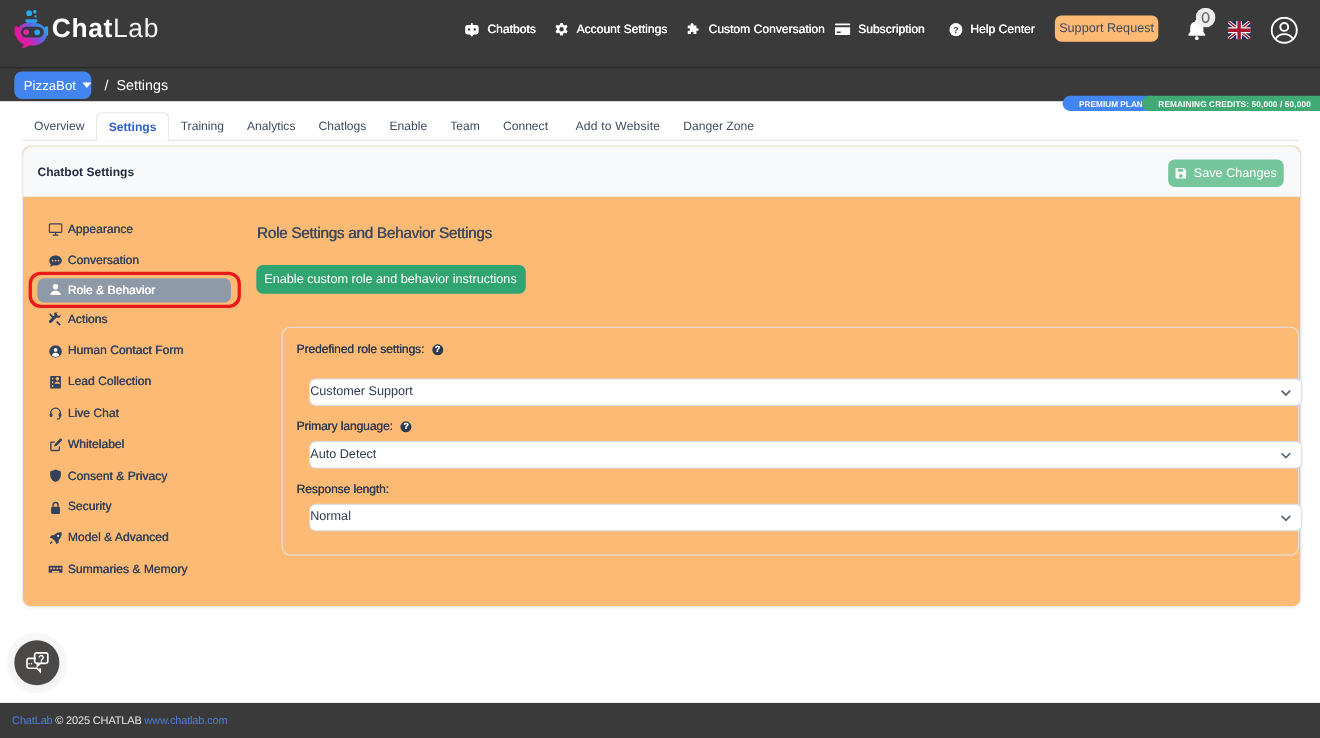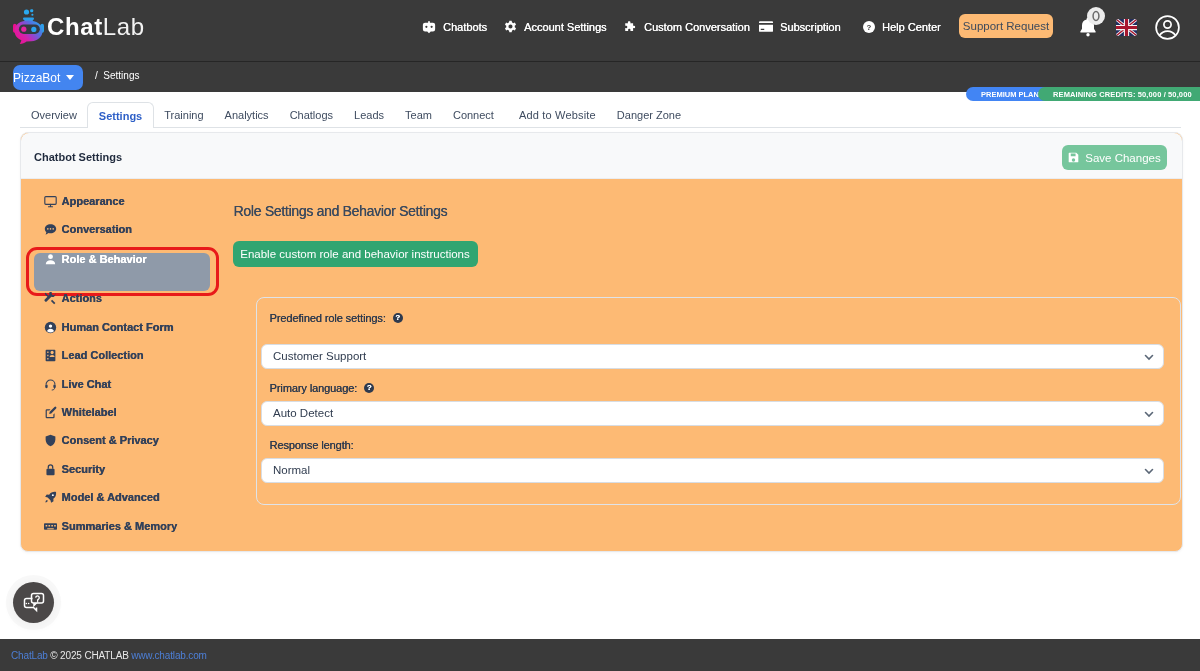--- a/index.html
+++ b/index.html
@@ -11,53 +11,53 @@
 .subbar { position:absolute; top:61px; left:0; width:1200px; height:31px; background:#3a3a3a; border-top:1px solid #262626; }
 .logo-txt { position:absolute; left:47px; top:13px; font-size:24px; color:#fff; letter-spacing:0.6px; }
 .logo-txt b { font-weight:700; }
 .logo-txt span { font-weight:400; color:#f2f2f2; }
 .navitem { position:absolute; top:-4px; height:61px; display:flex; align-items:center; gap:7px; color:#fdfdfd; font-size:11px; text-shadow:0.3px 0 0 currentColor; }
 .sr-btn { position:absolute; left:959px; top:14px; width:94px; height:24px; background:#fdba74; border-radius:6px; color:#3d4a5c; font-size:11.5px; display:flex; align-items:center; justify-content:center; }
 
 .flag { position:absolute; left:1116px; top:19px; width:21px; height:17px; border-radius:3px; overflow:hidden; filter:saturate(0.82) brightness(0.96); }
 
 
-.pizzabot { position:absolute; left:13px; top:3px; width:70px; height:25px; background:#4385f0; border-radius:7px; color:#fff; font-size:12px; display:flex; align-items:center; justify-content:flex-start; gap:6px; }
+.pizzabot { position:absolute; left:13px; top:3px; width:70px; height:25px; background:#4385f0; border-radius:7px; color:#fff; font-size:12px; display:flex; align-items:center; justify-content:flex-end; gap:6px; }
 .caret { width:0; height:0; border-left:4px solid transparent; border-right:4px solid transparent; border-top:5px solid #fff; }
-.crumb { position:absolute; left:95px; top:8px; color:#fff; font-size:10px; }
+.crumb { position:absolute; left:95px; top:8px; color:#fff; font-size:13px; }
 .pill { position:absolute; height:14px; border-radius:7px; color:#fff; font-size:7.5px; font-weight:700; display:flex; align-items:center; padding:0 15px; z-index:5; letter-spacing:0; white-space:nowrap; }
 .pill.blue { left:966px; top:87px; background:#4285f4; }
 .pill.green { left:1038px; top:87px; background:#41a974; letter-spacing:0.12px; }
 
 
 .tabline { position:absolute; left:20px; top:127px; width:1161px; height:1px; background:#dee2e6; }
 .tabs { position:absolute; left:20.5px; top:102px; display:flex; font-size:11px; color:#3f4c60; z-index:2; }
 .tab { padding:0 10.5px; height:26px; line-height:26px; }
 .tab.active { background:#fff; border:1px solid #dee2e6; border-bottom:none; border-radius:6px 6px 0 0; color:#2d5fc7; font-weight:700; }
 
 
 .card { position:absolute; left:20px; top:132px; width:1163px; height:420px; background:#fdba74; border:1px solid #e7e9ec; border-radius:8px; box-shadow:0 1px 3px rgba(0,0,0,0.04); }
 .card-hd { position:absolute; left:0; top:0; width:100%; height:46px; background:#f8f9fa; border-bottom:1px solid #ebedf0; border-radius:8px 8px 0 0; }
 .card-hd .ttl { position:absolute; left:13px; top:17.5px; font-size:11px; font-weight:700; color:#1f2a3d; }
 .savebtn { position:absolute; right:15px; top:12px; width:105px; height:25px; background:#76c69c; border-radius:6px; color:#fff; font-size:11.5px; display:flex; align-items:center; justify-content:center; gap:6px; }
 
 
 .menu { position:absolute; left:13px; top:61.8px; width:176px; }
-.mi { height:28.4px; display:flex; gap:4.5px; padding-left:10px; font-size:11px; font-weight:700; color:#33415a; text-shadow:0.35px 0 0 currentColor; position:relative; }
+.mi { height:28.4px; display:flex; align-items:center; gap:4.5px; padding-left:10px; font-size:11px; font-weight:400; color:#33415a; text-shadow:0.35px 0 0 currentColor; position:relative; }
 .mi svg { flex:0 0 auto; }
-.mi.sel { background:#8f9aa9; color:#fff; border-radius:6px; height:38px; margin:1px 0 1.9px; }
+.mi.sel { background:#8f9aa9; color:#fff; border-radius:6px; height:22px; margin:1px 0 1.9px; }
 .ring { position:absolute; left:-8px; top:-6px; right:-9px; bottom:-5px; border:3px solid #e81a1a; border-radius:11px; pointer-events:none; }
 
 
 .hd1 { position:absolute; left:212.5px; top:69.5px; font-size:14px; font-weight:500; letter-spacing:-0.3px; color:#3b4a5e; text-shadow:0.3px 0 0 currentColor; }
 .enbtn { position:absolute; left:211.5px; top:107.5px; width:245px; height:26px; background:#31a571; border-radius:6px; color:#fff; font-size:11.5px; display:flex; align-items:center; justify-content:center; }
 .fbox { position:absolute; left:212px; top:163.5px; width:925px; height:208px; border:1px solid #dfe3e8; border-radius:8px;margin-left:23px; }
 .flabel { position:absolute; left:12.5px; font-size:11px; letter-spacing:-0.1px; text-shadow:0.3px 0 0 currentColor; font-weight:500; color:#2e3a4e; display:flex; align-items:center; gap:7px; }
 .qi { width:10px; height:10px; background:#2e3a4e; border-radius:50%; color:#fff; font-size:8px; font-weight:700; display:flex; align-items:center; justify-content:center; }
-.fsel { position:absolute; left:4px; width:903px; height:25px; border:1px solid #d8dde3; border-radius:6px; font-size:11.5px; color:#303c4f; display:flex; align-items:center; padding-left:11px; background:#fff; }
+.fsel { position:absolute; left:24px; width:903px; height:25px; border:1px solid #d8dde3; border-radius:6px; font-size:11.5px; color:#303c4f; display:flex; align-items:center; padding-left:0; background:#fff; }
 .chev { position:absolute; right:9px; top:8px; }
 
 
 .chatw { position:absolute; left:13px; top:582px; width:41px; height:41px; border-radius:50%; background:#4b4848; box-shadow:0 0 0 7px rgba(243,243,243,0.55), 0 2px 10px rgba(0,0,0,0.10); display:flex; align-items:center; justify-content:center; }
 .footer { position:absolute; left:0; top:639px; width:1200px; height:32px; background:#3a3a3a; color:#e8e8e8; font-size:10px; display:flex; align-items:center; padding-left:11px; gap:2.5px; letter-spacing:-0.15px; }
 .footer a { color:#4d7fd6; text-decoration:none; }
 </style>
 </head>
 <body>
 
@@ -156,21 +156,21 @@
 <div class="pill blue">PREMIUM PLAN</div>
 <div class="pill green">REMAINING CREDITS: 50,000 / 50,000</div>
 
 <div class="tabline"></div>
 <div class="tabs">
   <div class="tab">Overview</div>
   <div class="tab active">Settings</div>
   <div class="tab">Training</div>
   <div class="tab">Analytics</div>
   <div class="tab">Chatlogs</div>
-  <div class="tab">Leads</div>
+  <div class="tab">Enable</div>
   <div class="tab">Team</div>
   <div class="tab">Connect</div>
   <div class="tab" style="margin-left:4px;letter-spacing:0.18px">Add to Website</div>
   <div class="tab">Danger Zone</div>
 </div>
 
 <div class="card">
   <div class="card-hd">
     <div class="ttl">Chatbot Settings</div>
     <div class="savebtn">

